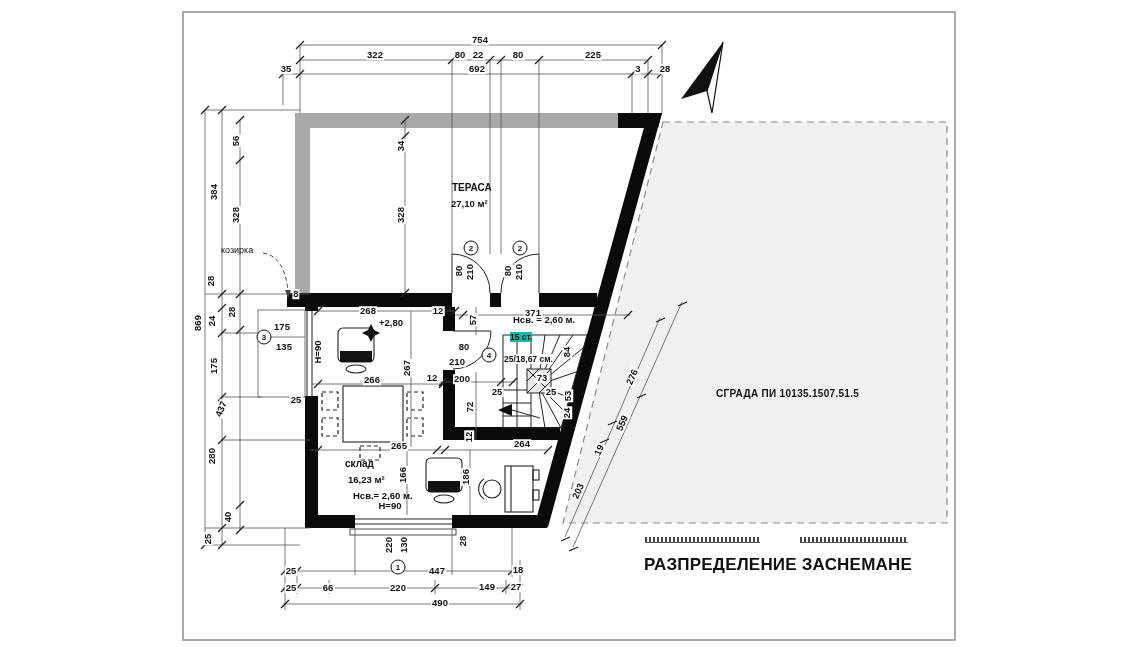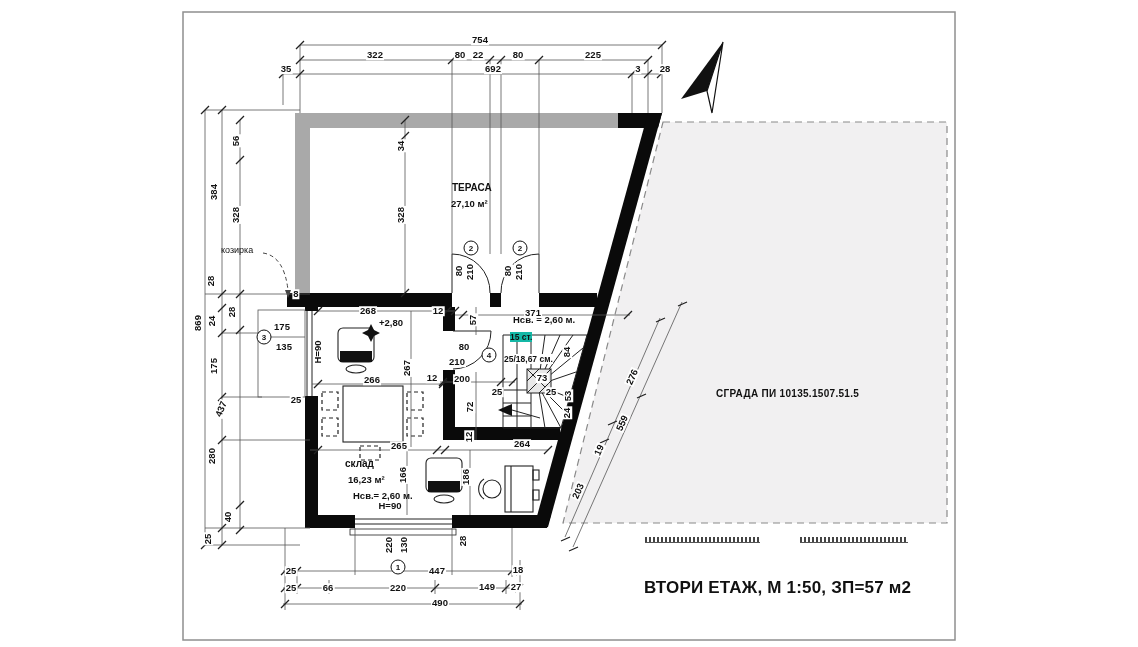--- a/index.html
+++ b/index.html
@@ -236,31 +236,31 @@
   <div class="txt" style="left:221px;top:245px;font:400 9px 'Liberation Sans',sans-serif;">козирка</div>
 
   <div class="txt t-stair" style="left:510px;top:332px;background:#14b8a6;">15 ст.</div>
   <div class="txt t-stair" style="left:504px;top:354px;background:#fff;">25/18,67 см.</div>
 
   <div class="txt t-parcel" style="left:716px;top:388px;">СГРАДА ПИ 10135.1507.51.5</div>
 
   <div class="scribble" style="left:645px;top:537px;width:115px;"></div>
   <div class="scribble" style="left:800px;top:537px;width:108px;"></div>
 
-  <div class="txt t-title" style="left:644px;top:578px;">ВТОРИ ЕТАЖ, М 1:50, ЗП=57 м2</div>
+  <div class="txt t-title" style="left:644px;top:555px;">РАЗПРЕДЕЛЕНИЕ ЗАСНЕМАНЕ</div>
 
   <div id="labels-layer">
       <span class="dim" style="left: 480px; top: 40px; transform: translate(-50%, -50%) rotate(0deg);">754</span>
       <span class="dim" style="left: 375px; top: 55px; transform: translate(-50%, -50%) rotate(0deg);">322</span>
       <span class="dim" style="left: 460px; top: 55px; transform: translate(-50%, -50%) rotate(0deg);">80</span>
       <span class="dim" style="left: 478px; top: 55px; transform: translate(-50%, -50%) rotate(0deg);">22</span>
       <span class="dim" style="left: 518px; top: 55px; transform: translate(-50%, -50%) rotate(0deg);">80</span>
       <span class="dim" style="left: 593px; top: 55px; transform: translate(-50%, -50%) rotate(0deg);">225</span>
       <span class="dim" style="left: 286px; top: 69px; transform: translate(-50%, -50%) rotate(0deg);">35</span>
-      <span class="dim" style="left: 477px; top: 69px; transform: translate(-50%, -50%) rotate(0deg); margin-left: 16px;">692</span>
+      <span class="dim" style="left: 477px; top: 69px; transform: translate(-50%, -50%) rotate(0deg);">692</span>
       <span class="dim" style="left: 638px; top: 69px; transform: translate(-50%, -50%) rotate(0deg);">3</span>
       <span class="dim" style="left: 665px; top: 69px; transform: translate(-50%, -50%) rotate(0deg);">28</span>
       <span class="dim" style="left: 198px; top: 323px; transform: translate(-50%, -50%) rotate(-90deg);">869</span>
       <span class="dim" style="left: 214px; top: 192px; transform: translate(-50%, -50%) rotate(-90deg);">384</span>
       <span class="dim" style="left: 211px; top: 281px; transform: translate(-50%, -50%) rotate(-90deg);">28</span>
       <span class="dim" style="left: 212px; top: 321px; transform: translate(-50%, -50%) rotate(-90deg);">24</span>
       <span class="dim" style="left: 214px; top: 366px; transform: translate(-50%, -50%) rotate(-90deg);">175</span>
       <span class="dim" style="left: 221px; top: 409px; transform: translate(-50%, -50%) rotate(-68deg);">437</span>
       <span class="dim" style="left: 212px; top: 456px; transform: translate(-50%, -50%) rotate(-90deg);">280</span>
       <span class="dim" style="left: 208px; top: 539px; transform: translate(-50%, -50%) rotate(-90deg);">25</span>

